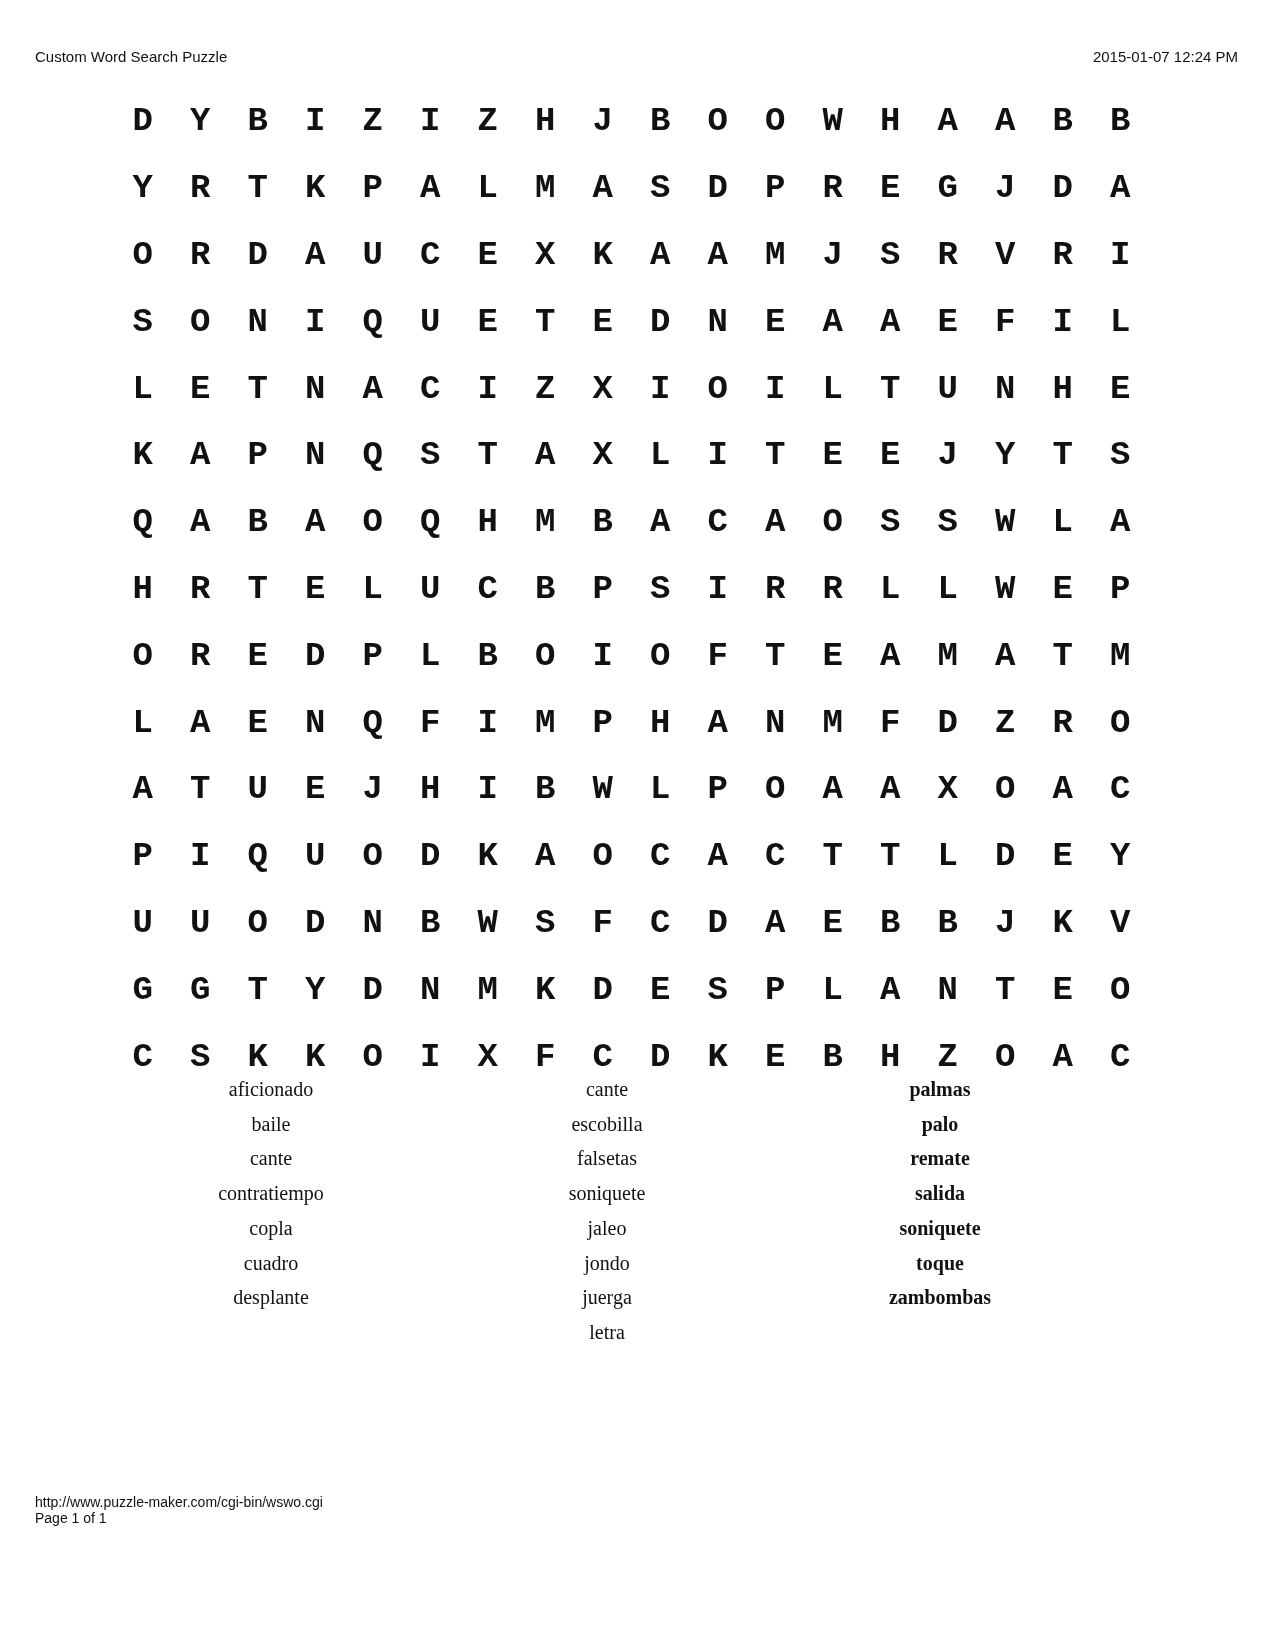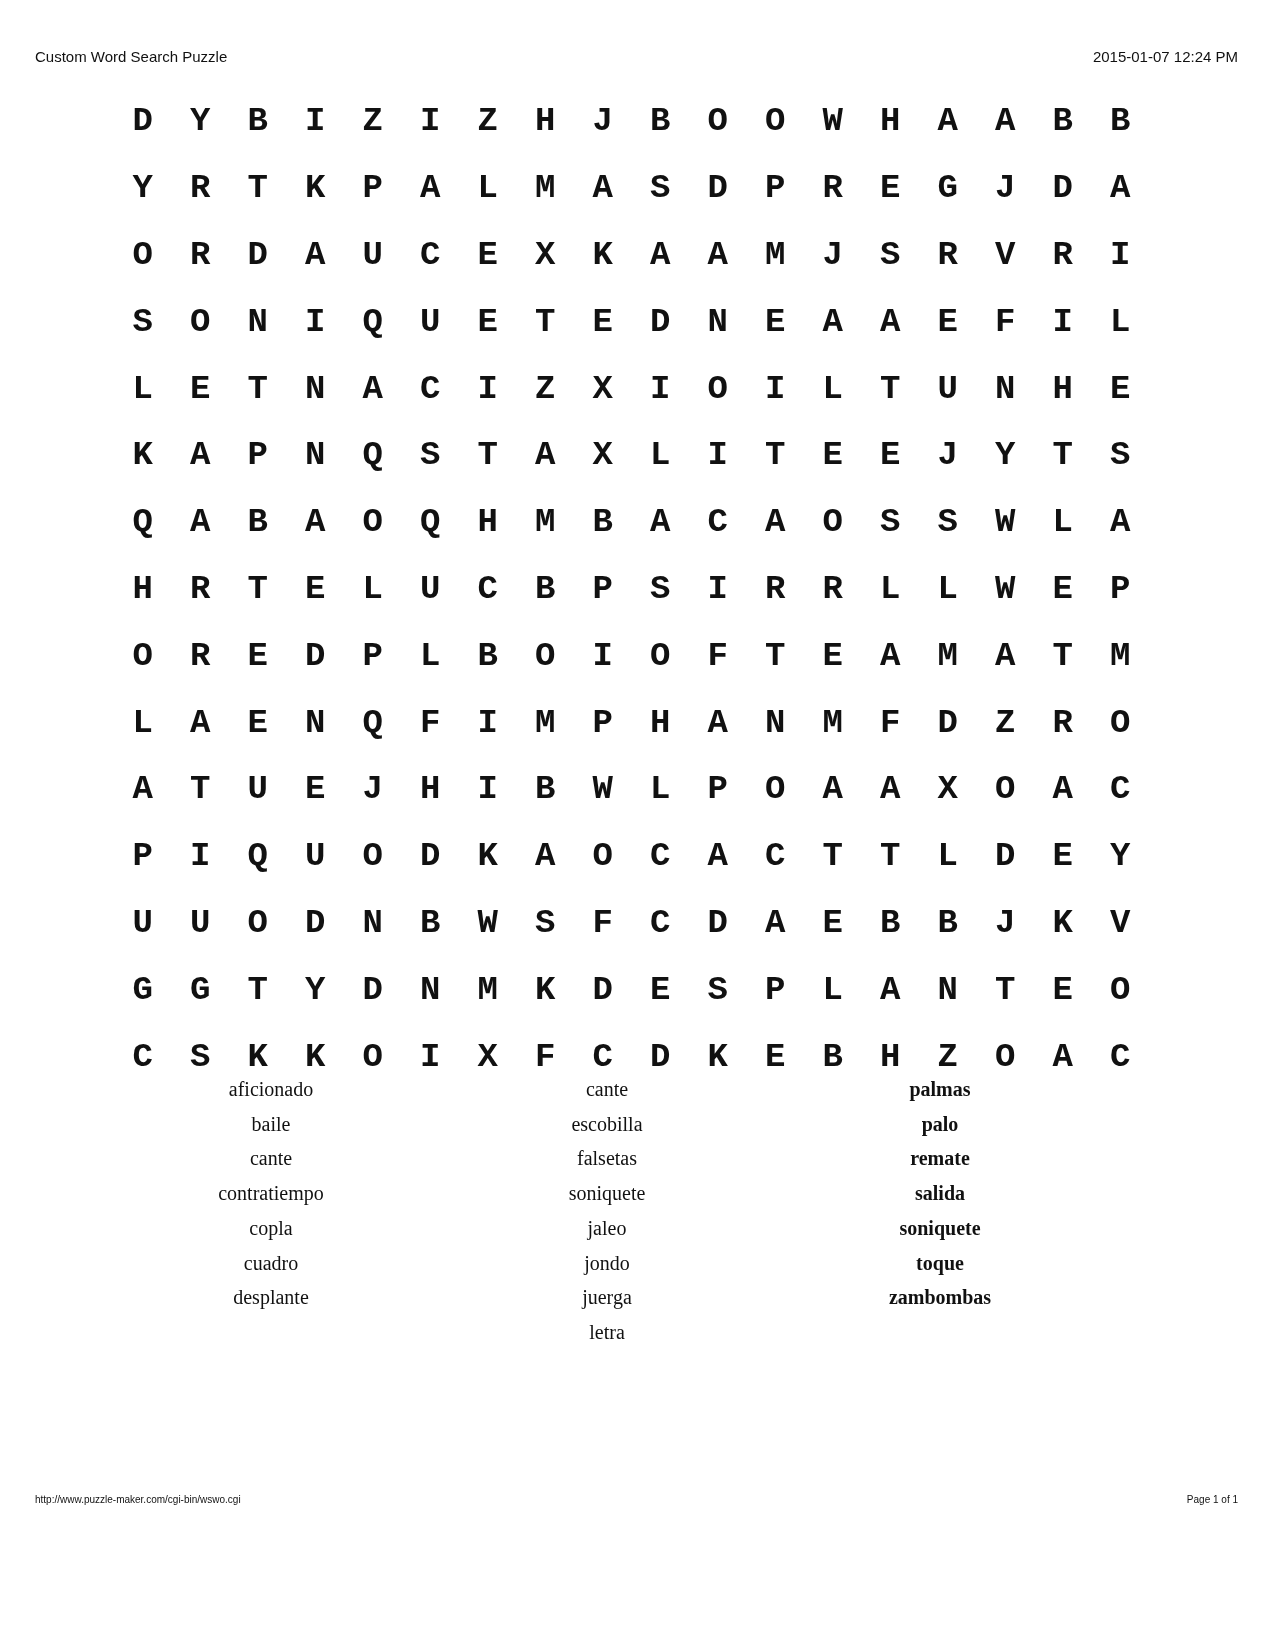--- a/index.html
+++ b/index.html
@@ -61,22 +61,23 @@
   #word-col-2 { left: 457px; }
   #word-col-3 { left: 790px; font-weight: bold; }
   .page-footer {
     position: absolute;
     top: 1494px;
     left: 35px;
     right: 37px;
     display: flex;
     justify-content: space-between;
     align-items: baseline;
-    font-size: 10px;
+    font-size: 14px;
     color: #111111;
+    flex-direction: column;
   }
 </style>
 </head>
 <body>
 
 <div class="page-header">
   <span>Custom Word Search Puzzle</span>
   <span>2015-01-07 12:24 PM</span>
 </div>
 

